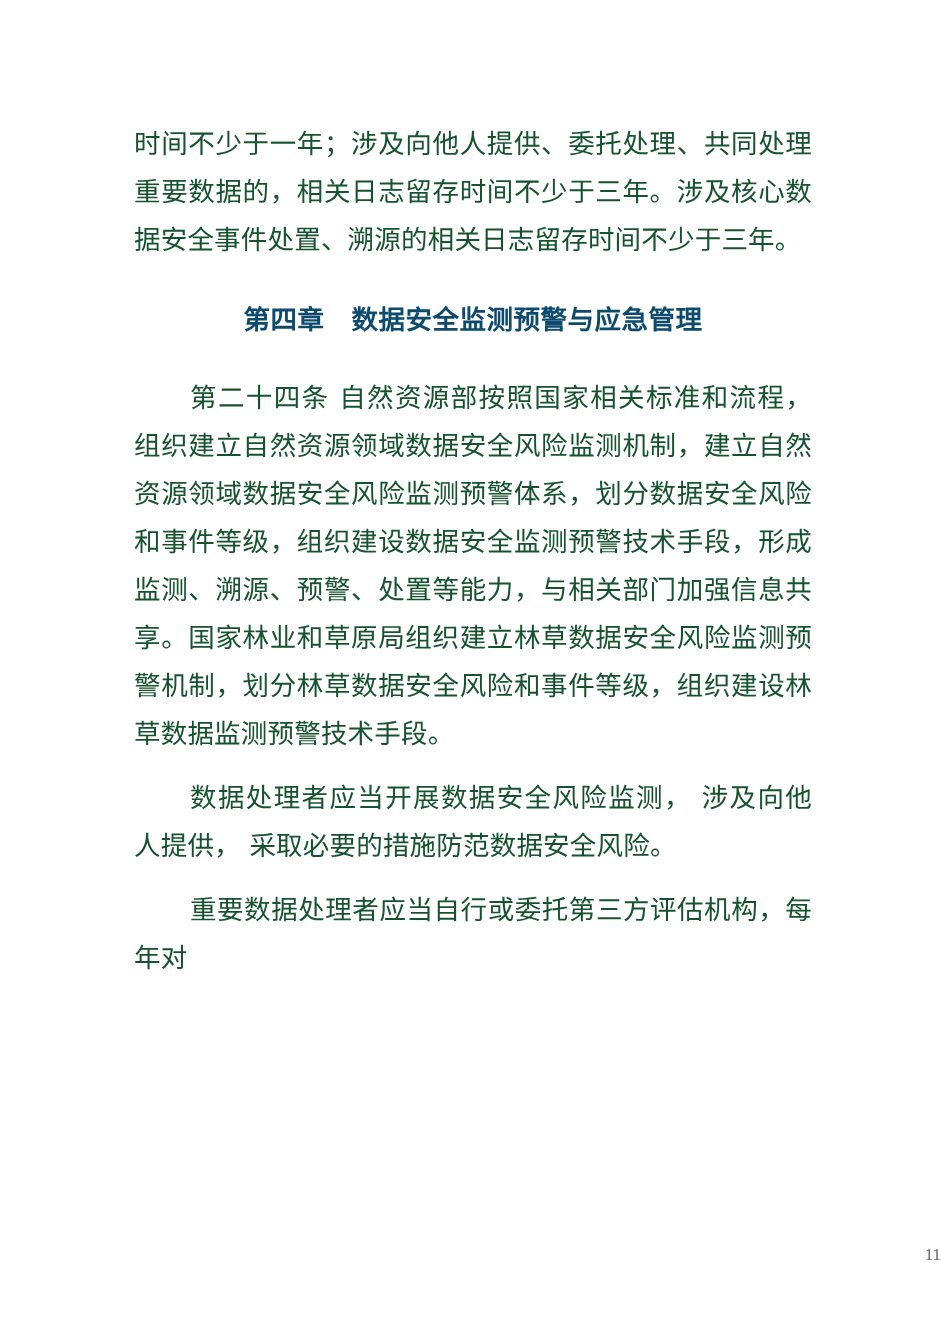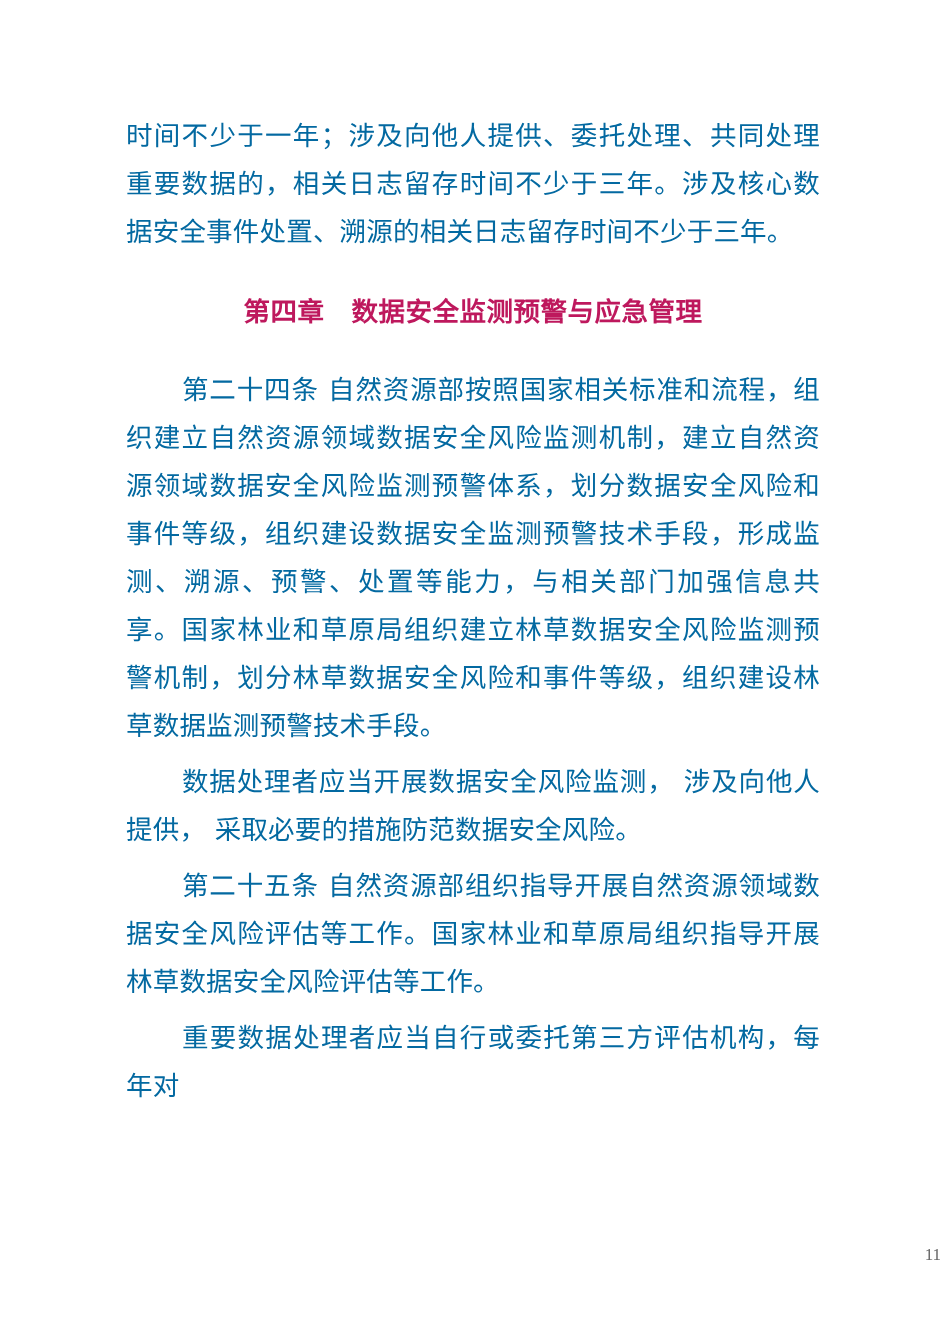--- a/index.html
+++ b/index.html
@@ -20,33 +20,33 @@
   }
   .content {
     position: absolute;
     left: 118px;
     top: 104px;
     width: 710px;
   }
   .para {
     font-size: 26.5px;
     line-height: 48px;
-    color: #0369a1;
+    color: #14532d;
     text-align: justify;
     text-justify: inter-ideograph;
-    margin: 8px;
+    margin: 16px;
     letter-spacing: 0.2px;
   }
   .para.indent {
     text-indent: 56px;
   }
   .chapter-heading {
     font-size: 26.5px;
     line-height: 48px;
-    color: #be185d;
+    color: #0c4a6e;
     text-align: center;
     margin: 32px 0 30px 0;
     letter-spacing: 0.5px;
   }
   .page-number {
     position: absolute;
     left: 0;
     right: 0;
     top: 1245px;
     text-align: right;
@@ -63,21 +63,20 @@
 
     <p class="para">时间不少于一年；涉及向他人提供、委托处理、共同处理重要数据的，相关日志留存时间不少于三年。涉及核心数据安全事件处置、溯源的相关日志留存时间不少于三年。</p>
 
     <h2 class="chapter-heading">第四章　数据安全监测预警与应急管理</h2>
 
     <p class="para indent">第二十四条 自然资源部按照国家相关标准和流程，组织建立自然资源领域数据安全风险监测机制，建立自然资源领域数据安全风险监测预警体系，划分数据安全风险和事件等级，组织建设数据安全监测预警技术手段，形成监测、溯源、预警、处置等能力，与相关部门加强信息共享。国家林业和草原局组织建立林草数据安全风险监测预警机制，划分林草数据安全风险和事件等级，组织建设林草数据监测预警技术手段。</p>
 
 
     <p class="para indent">数据处理者应当开展数据安全风险监测， 涉及向他人提供， 采取必要的措施防范数据安全风险。</p>
 
-    <p class="para indent">第二十五条 自然资源部组织指导开展自然资源领域数据安全风险评估等工作。国家林业和草原局组织指导开展林草数据安全风险评估等工作。</p>
 
 
     <p class="para indent">重要数据处理者应当自行或委托第三方评估机构，每年对</p>
 
   </div>
 
   <div class="page-number">11</div>
 </div>
 
 </body></html>

